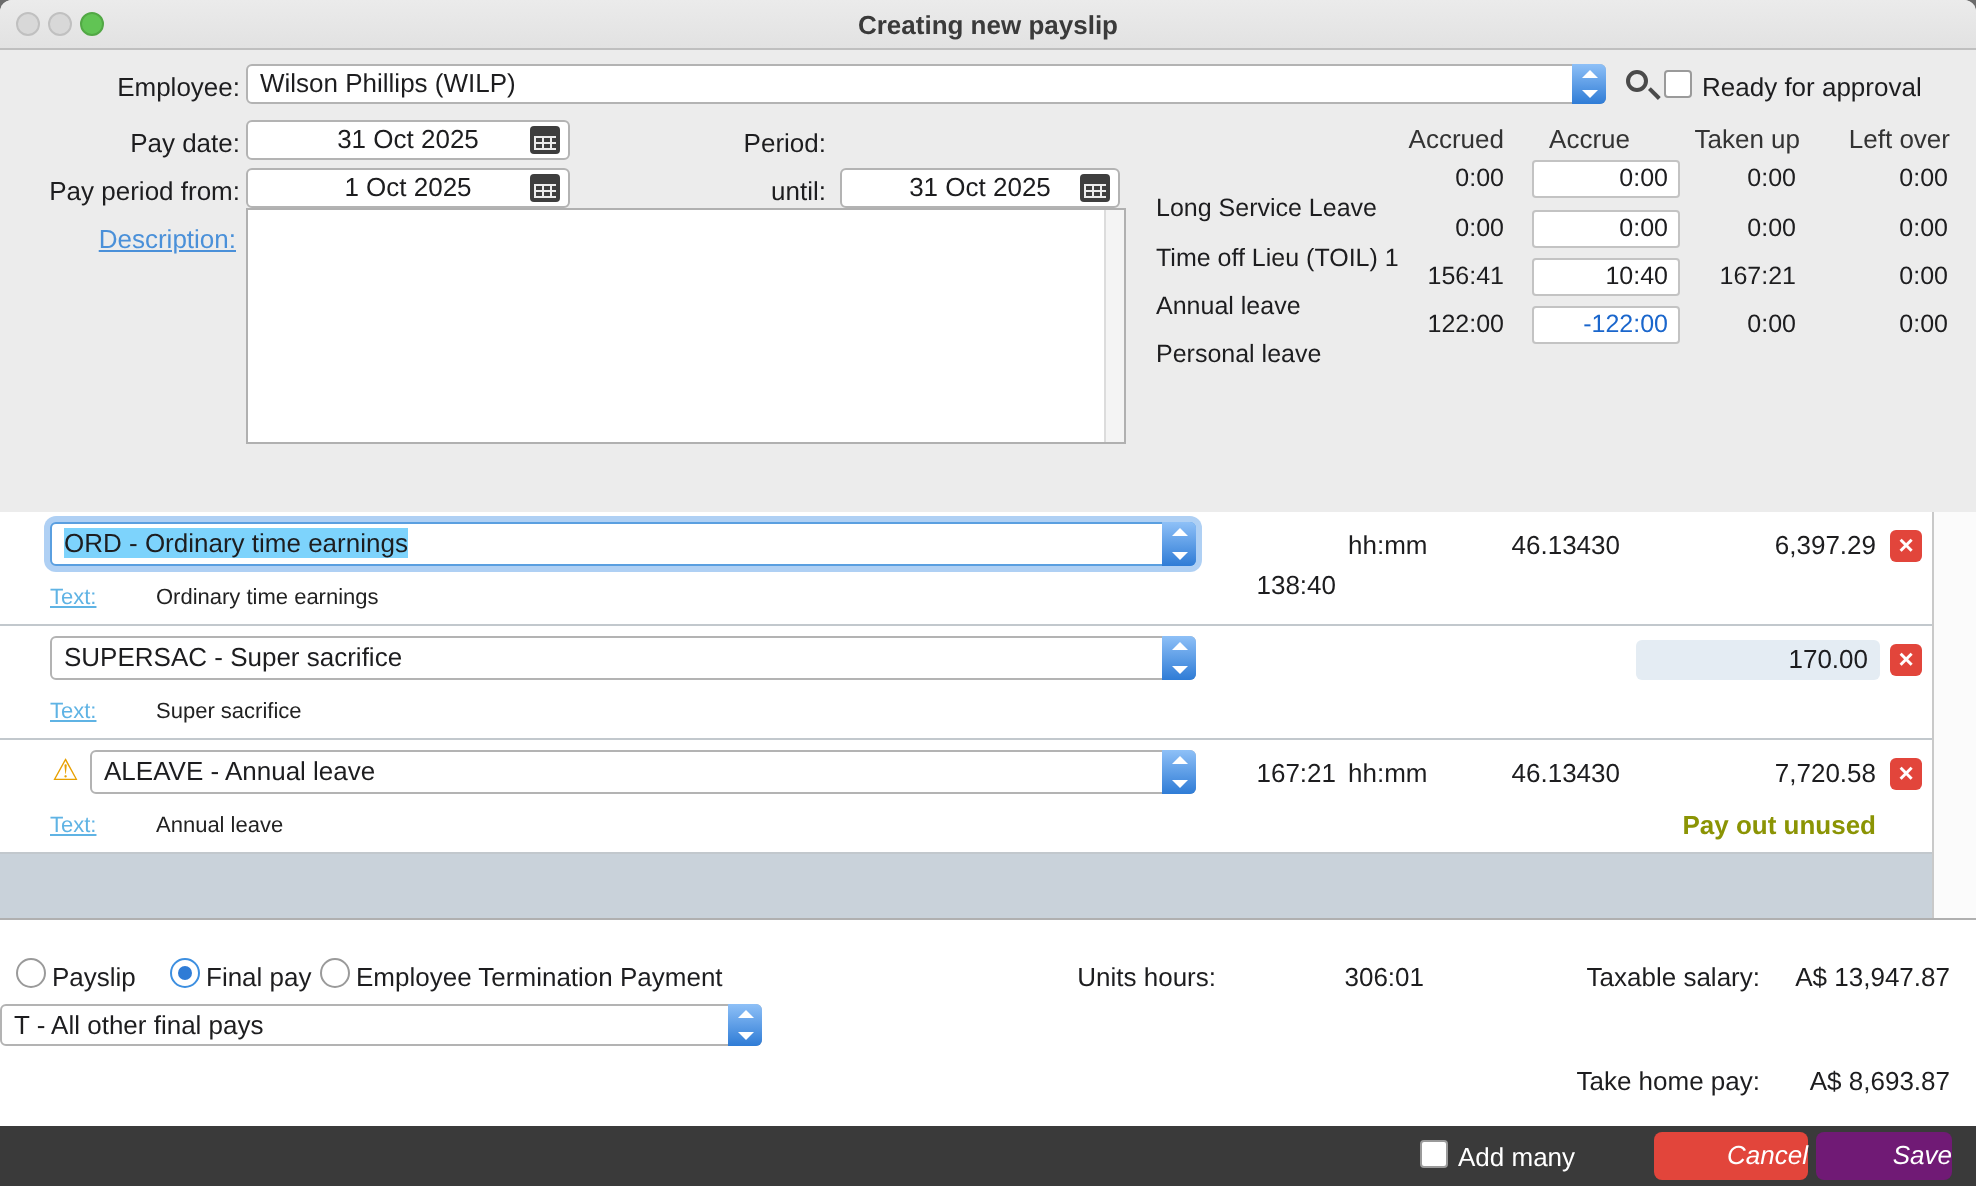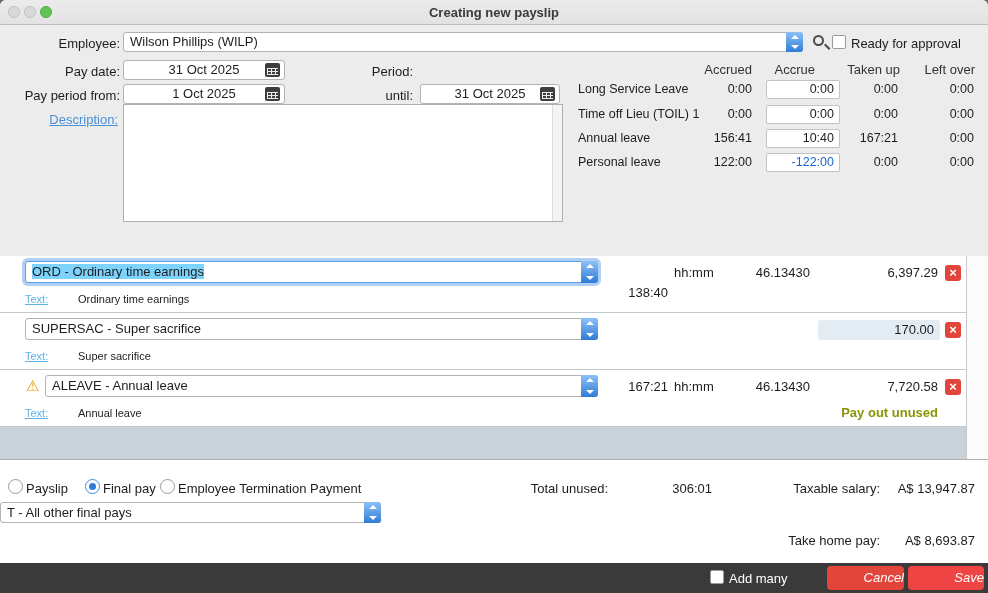--- a/index.html
+++ b/index.html
@@ -50,21 +50,21 @@
   .radio.checked { border-color:#3d8fe0; }
   .radio.checked::after { content:""; position:absolute; left:3px; top:3px; right:3px; bottom:3px;
            border-radius:50%; background:#2f7cd6; }
 
   .link { color:#4a90d9; text-decoration:underline; }
   .minilink { color:#5fb3e4; text-decoration:underline; font-size:11px; }
 
   .leave-box { position:absolute; background:#fff; border:1px solid #c3c3c3; border-radius:2px;
                height:19px; line-height:17px; text-align:right; padding-right:5px; font-size:12.5px; }
   .leave-val { position:absolute; text-align:right; font-size:12.5px; }
-  .leave-name { position:absolute; font-size:12.5px; white-space:nowrap; overflow:hidden; }
+  .leave-name { position:absolute; font-size:12.5px; white-space:nowrap; overflow:hidden;margin-top:15px; }
   .neg { color:#1a66cc; }
 
   
   .thead { position:absolute; left:0; top:229px; width:988px; height:27px; background:#87cbe8; }
   .thead span { position:absolute; top:6px; color:#15262e; }
   .entry { position:absolute; left:0; width:966px; height:57px; background:#fff;
            border-bottom:1px solid #c2c8cd; }
   .tcombo { height:22px; line-height:20px; }
   .tcombo .stepper { height:22px; }
   .cellval { position:absolute; top:9px; }
@@ -84,21 +84,21 @@
   
   .bottom { position:absolute; left:0; top:460px; width:988px; height:103px; background:#fff; }
   .bluebar { position:absolute; left:390px; top:502px; width:598px; height:21px;
              background:#9fd2ee; color:#fff; line-height:21px; }
 
   
   .footer { position:absolute; left:0; top:563px; width:988px; height:30px; background:#3a3a3a; }
   .btn { position:absolute; top:566px; height:24px; border-radius:4px; color:#fff;
          text-align:right; line-height:24px;font-style:italic; }
   .btn-cancel { left:827px; width:77px; background:#e2453b; }
-  .btn-save   { left:908px; width:76px; background:#ef4444; }
+  .btn-save   { left:908px; width:68px; background:#701a75; }
 
   .textarea { position:absolute; background:#fff; border:1px solid #b0b0b0; }
   .textarea .track { position:absolute; right:0; top:0; bottom:0; width:10px;
                      background:#f4f4f4; border-left:1px solid #dcdcdc; }
 </style>
 </head>
 <body>
 
 <div class="window" data-interactable="false">
 
@@ -221,21 +221,21 @@
 
   <div class="bottom" data-interactable="false"></div>
 
   <span class="radio" style="left:8px; top:479px;" data-interactable="true"></span>
   <div class="abs" style="left:26px; top:481px;" data-interactable="false">Payslip</div>
   <span class="radio checked" style="left:85px; top:479px;" data-interactable="true"></span>
   <div class="abs" style="left:103px; top:481px;" data-interactable="false">Final pay</div>
   <span class="radio" style="left:160px; top:479px;" data-interactable="true"></span>
   <div class="abs" style="left:178px; top:481px;" data-interactable="false">Employee Termination Payment</div>
 
-  <div class="abs r" style="left:480px; top:481px; width:128px;" data-interactable="false">Total unused:</div>
+  <div class="abs r" style="left:480px; top:481px; width:128px;" data-interactable="false">Units hours:</div>
   <div class="abs r" style="left:630px; top:481px; width:82px;" data-interactable="false">306:01</div>
   <div class="abs r" style="left:752px; top:481px; width:128px;" data-interactable="false">Taxable salary:</div>
   <div class="abs r" style="left:850px; top:481px; width:125px;" data-interactable="false">A$ 13,947.87</div>
 
   <div class="combo" style="left:0px; top:502px; width:381px; height:21px; line-height:19px;" data-interactable="true">
     <span data-interactable="false">T - All other final pays</span>
     <span class="stepper" style="height:21px;" data-interactable="true"></span>
   </div>
 
 

